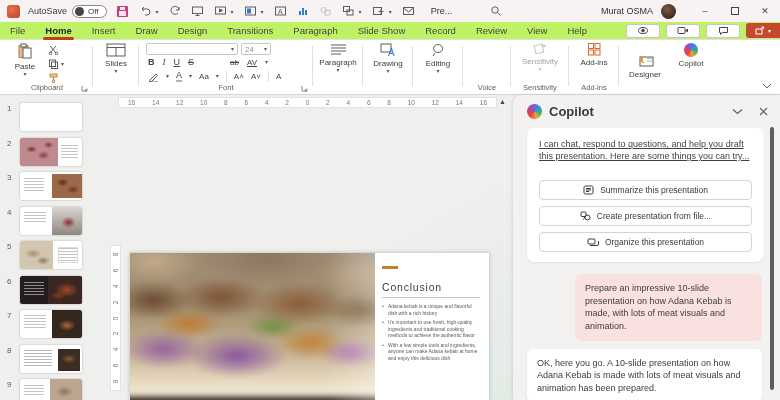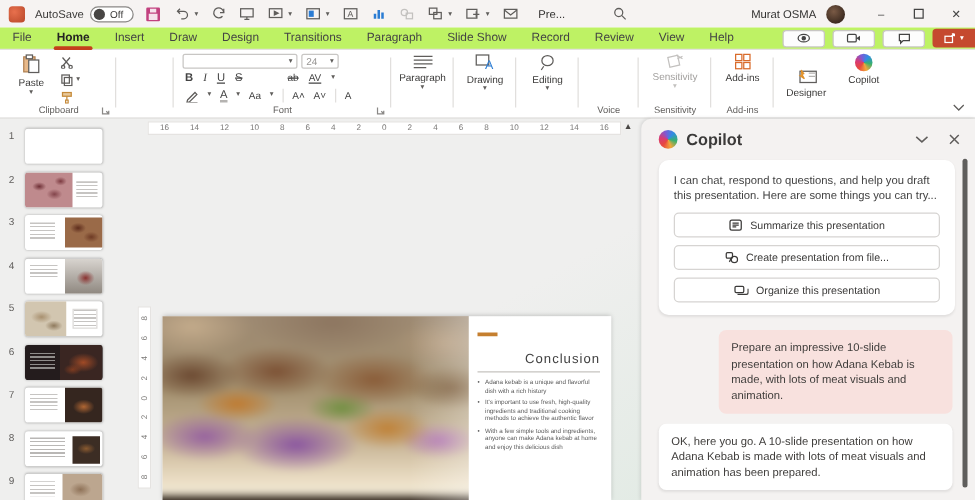--- a/index.html
+++ b/index.html
@@ -100,32 +100,32 @@
       radial-gradient(40px 18px at 58% 50%, #6f8f3f, transparent 70%),
       radial-gradient(60px 28px at 16% 64%, #96619f, transparent 70%),
       radial-gradient(72px 32px at 44% 68%, #8a55a0, transparent 70%),
       radial-gradient(50px 24px at 72% 60%, #c08136, transparent 70%),
       radial-gradient(44px 20px at 88% 66%, #ad6fae, transparent 72%),
       linear-gradient(180deg, #9c8872 0%, #a3906f 40%, #cdbb9d 70%, #ecdfc6 86%, #efe6d2 91%, #352a20 95%, #241c15 100%);
   }
   .photo-fade { position:absolute; inset:0; background:linear-gradient(90deg, rgba(255,255,255,0) 55%, rgba(255,255,255,.85) 90%, #fff 100%); }
   .concl { position:absolute; left:252px; top:13px; width:98px; }
   .accent-dash { width:16px; height:3px; background:#c57f2f; margin-bottom:12px; }
-  .concl h2 { font-size:10.5px; font-weight:400; letter-spacing:.8px; color:#404040; padding-bottom:4px; border-bottom:1px solid #c6c3c0; margin-bottom:5px;text-align:right; }
+  .concl h2 { font-size:10.5px; font-weight:400; letter-spacing:.8px; color:#404040; padding-bottom:4px; border-bottom:1px solid #c6c3c0; margin-bottom:5px; }
   .bullet { position:relative; padding-left:6px; font-size:5px; line-height:1.3; color:#5a5a5a; margin-bottom:3px; }
   .bullet::before { content:"•"; position:absolute; left:0; top:0; }
 
   
   #copilot { position:absolute; right:0; top:95px; bottom:0; width:267px; background:#f4f2f1; border-radius:8px 0 0 0; box-shadow:-1px 0 3px rgba(0,0,0,.1); }
   .cp-head { display:flex; align-items:center; padding:9px 12px 7px 14px; }
   .cp-logo { width:15px; height:15px; border-radius:50%; background:conic-gradient(from 220deg, #e8483f, #d83b74, #7b5bd6, #2f8de4, #37b06f, #f2a73b, #e8483f); margin-right:7px; }
   .cp-title { font-size:13px; font-weight:700; color:#3b3a39; }
   .cp-headics { margin-left:auto; display:flex; align-items:center; gap:16px; }
   .cp-card { margin:2px 16px 0 14px; background:#fff; border-radius:8px; padding:10px 12px; box-shadow:0 1px 2px rgba(0,0,0,.08); }
-  .cp-intro { font-size:9px; line-height:1.35; color:#424242; margin-bottom:8px; }
+  .cp-intro { font-size:9px; line-height:1.35; color:#424242; margin-bottom:18px;text-decoration:underline; }
   .cp-sbtn { border:1px solid #d6d4d2; border-radius:4px; background:#fff; height:20px; display:flex; align-items:center; justify-content:center; gap:6px; font-size:8.5px; color:#3b3a39; margin-top:6px; }
   .bubble { font-size:9px; line-height:1.4; color:#3f3d3b; border-radius:6px; padding:8px 10px; }
   .bubble.user { margin:12px 18px 8px 62px; background:#f8e1de; }
   .bubble.bot { margin:0 18px 0 14px; background:#fff; box-shadow:0 1px 2px rgba(0,0,0,.08); }
   .cp-scroll { position:absolute; right:6px; top:32px; bottom:10px; width:4px; background:#5f5e5c; border-radius:2px; }
 </style>
 </head>
 <body>
 
 <div id="app">
@@ -277,20 +277,30 @@
             <path d="M5.5 4 v3 M4.5 7 h2 v2.5 h-2 z"></path>
           </svg>
       </div>
       <div class="glabel">Clipboard</div>
       <svg class="launcher" width="7" height="7" viewBox="0 0 7 7" fill="none" stroke="#8a8886">
           <path d="M1 1 v5 h5 M4 4 l2 2 M6 3.5 V6 H3.5"></path>
         </svg>
     </div>
     <div class="vsep" style="left:92px;"></div>
 
+    <div class="group" style="left:96px;width:40px;">
+      <div class="bigbtn" style="left:4px;width:32px;">
+        <svg width="20" height="14" viewBox="0 0 20 14" fill="none" stroke="#5f5d5b" style="margin:0 auto;display:block;">
+            <rect x="1" y="1" width="18" height="12"></rect>
+            <path d="M1 4.5 h18 M10 4.5 V13"></path>
+          </svg>
+        <div class="blabel">Slides</div>
+        <div class="caret">▾</div>
+      </div>
+    </div>
     <div class="vsep" style="left:138px;"></div>
 
     <div class="group" style="left:142px;width:168px;">
       <div class="fontrow" style="top:3px;left:4px;gap:3px;">
         <span class="fbox" style="width:92px;">
             <span></span>
             <span class="caret">▾</span>
           </span>
         <span class="fbox" style="width:30px;">
             <span>24</span>

